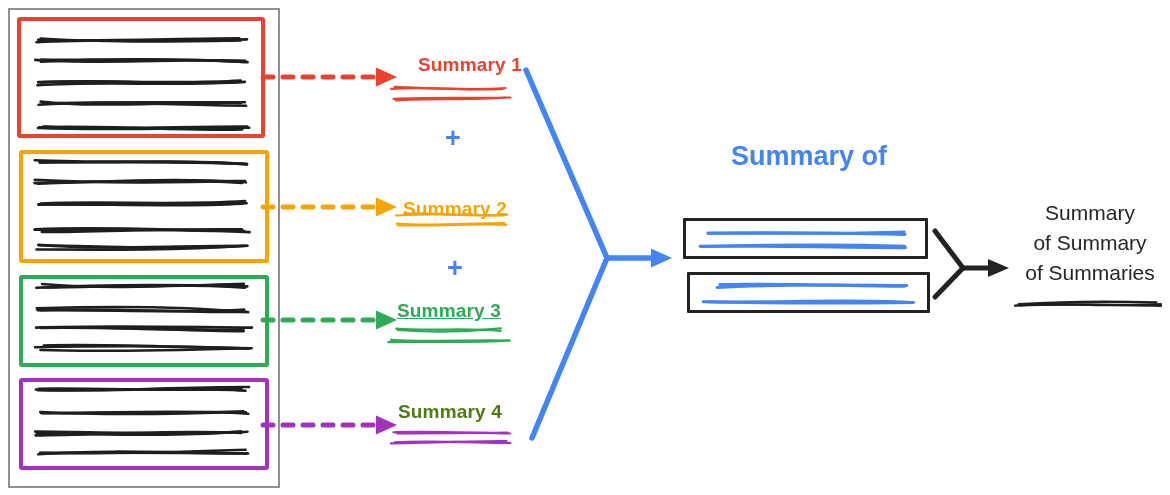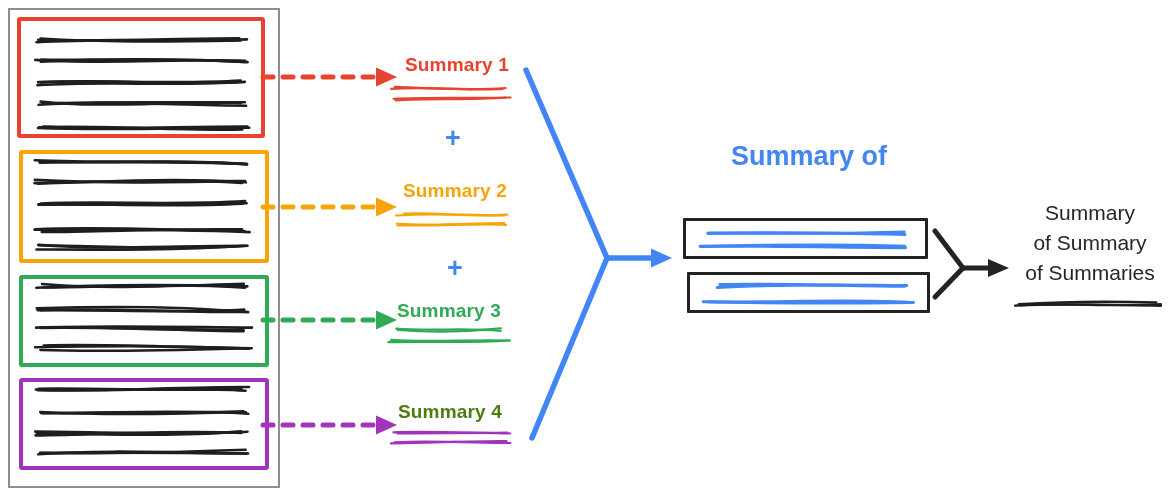--- a/index.html
+++ b/index.html
@@ -20,25 +20,25 @@
 <body>
 
 <div class="canvas">
 
   <div class="stack" style="left:8px;top:8px;width:272px;height:480px"></div>
   <div class="box" style="left: 17px; top: 17px; width: 248px; height: 121px; border-color: rgb(232, 67, 47);"></div>
   <div class="box" style="left: 19px; top: 150px; width: 250px; height: 113px; border-color: rgb(246, 165, 9);"></div>
   <div class="box" style="left: 19px; top: 275px; width: 250px; height: 92px; border-color: rgb(47, 170, 86);"></div>
   <div class="box" style="left: 19px; top: 378px; width: 250px; height: 92px; border-color: rgb(162, 51, 189);"></div>
 
-  <div class="lbl" style="left: 383px; top: 54px; width: 148px; color: rgb(232, 67, 47);">Summary 1</div>
+  <div class="lbl" style="left: 396px; top: 54px; width: 148px; color: rgb(232, 67, 47);">Summary 1</div>
   <div class="plus" style="left: 438px; top: 123px; width: 30px; color: rgb(66, 133, 244);">+</div>
-  <div class="lbl" style="left: 381px; top: 180px; width: 148px; color: rgb(246, 165, 9);">Summary 2</div>
+  <div class="lbl" style="left: 381px; top: 198px; width: 148px; color: rgb(246, 165, 9);">Summary 2</div>
   <div class="plus" style="left: 440px; top: 253px; width: 30px; color: rgb(66, 133, 244);">+</div>
-  <div class="lbl" style="left: 375px; top: 300px; width: 148px; color: rgb(47, 170, 86);">Summary 3</div>
+  <div class="lbl" style="left: 375px; top: 300px; width: 148px; color: rgb(47, 170, 86); text-decoration: underline;">Summary 3</div>
   <div class="lbl" style="left: 376px; top: 401px; width: 148px; color: #4d7c0f;">Summary 4</div>
 
   <div class="title" style="left: 689px; top: 137px; width: 240px; color: rgb(66, 133, 244);">
     <div>Summary of</div>
   </div>
   <div class="sbox" style="left:683px;top:218px;width:245px;height:41px"></div>
   <div class="sbox" style="left:687px;top:272px;width:243px;height:41px"></div>
 
   <div class="final" style="left: 1004px; top: 198px; width: 172px; color: rgb(38, 38, 38);">
     <div>Summary</div>

